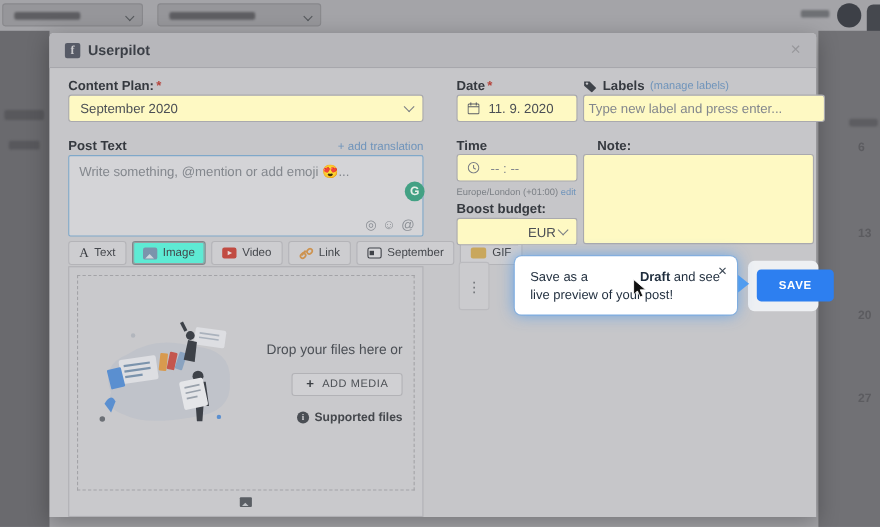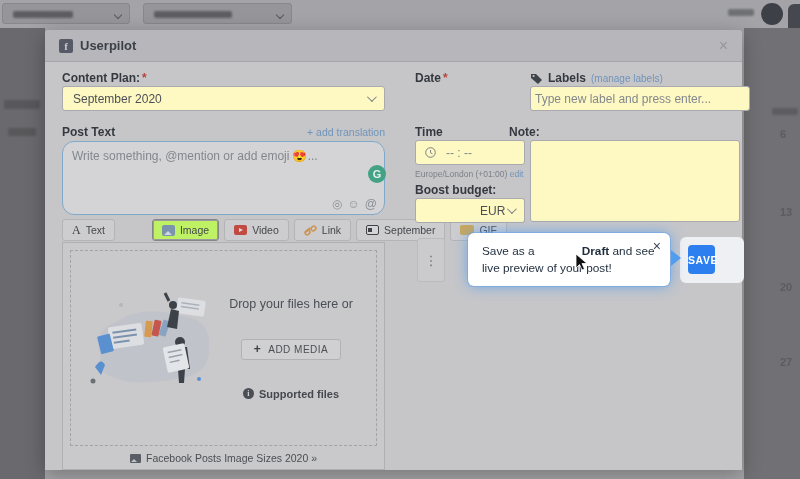--- a/index.html
+++ b/index.html
@@ -39,46 +39,46 @@
 
   .select-box { position:absolute; display:flex; align-items:center; padding:0 10px; }
   .chev { margin-left:auto; width:7px; height:7px; border-right:1.5px solid #7b7f85; border-bottom:1.5px solid #7b7f85; transform:rotate(45deg) translateY(-2px); }
 
   
   .cp-label { position:absolute; left:17px; top:41px; }
   .cp-select { left:17px; top:56px; width:323px; height:25px; }
   .pt-row { position:absolute; left:17px; top:95px; width:323px; display:flex; align-items:baseline; }
   .add-trans { margin-left:auto; font-size:10.5px; }
   .post-area { position:absolute; left:17px; top:111px; width:323px; height:74px; border:1.5px solid #7fa8c9;
-               padding:7px 9px; resize:none; background:#d4d4d7; border-radius:12px; font-size:12px; }
+               padding:7px 9px; resize:none; background:#d4d4d7; border-radius:2px; font-size:12px; }
   .grammarly { position:absolute; left:323px; top:135px; width:18px; height:18px; border-radius:50%; background:#43a184;
                color:#e6efe9; font-size:11px; font-weight:bold; text-align:center; line-height:18px; }
   .ta-icons { position:absolute; left:17px; top:168px; width:323px; display:flex; justify-content:flex-end; gap:5px;
               padding-right:8px; color:#8b8f95; font-size:12px; }
   .ta-icons span { cursor:pointer; line-height:12px; }
 
   
   .tabs { position:absolute; left:17px; top:189px; display:flex; gap:5px; }
   .tab { display:flex; align-items:center; gap:5px; height:22px; padding:0 9px; background:#cdcdd0;
          border:1px solid #b4b4b8; border-radius:3px; font-size:10.5px; color:#44474c; cursor:pointer; white-space:nowrap; }
-  .tab.active { border-color:#85858a; background:#bef264; box-shadow:inset 0 0 0 1px #9b9b9f;margin-left:32px; }
+  .tab.active { border-color:#85858a; background:#5eead4; box-shadow:inset 0 0 0 1px #9b9b9f; }
   .icn-a { font-family:"Liberation Serif",serif; font-size:12px; color:#3a3d42; }
   .icn-img { width:13px; height:11px; background:#7b93ac; border-radius:2px; position:relative; }
   .icn-img:after { content:""; position:absolute; left:2px; bottom:1px; border-left:4px solid transparent; border-right:4px solid transparent; border-bottom:4px solid #cfd6dd; }
   .icn-vid { width:13px; height:10px; background:#c14b42; border-radius:2px; position:relative; }
   .icn-vid:after { content:""; position:absolute; left:5px; top:2.5px; border-top:2.5px solid transparent; border-bottom:2.5px solid transparent; border-left:4px solid #e8d9d7; }
   .icn-car { width:13px; height:10px; border:1.5px solid #3f4248; border-radius:2px; position:relative; background:#d5d5d8; }
   .icn-car:after { content:""; position:absolute; left:1px; top:1.5px; width:4px; height:4px; background:#3f4248; }
   .icn-gif { width:14px; height:10px; background:#c9a75c; border-radius:2px; }
 
   
   .media-box { position:absolute; left:17px; top:212px; width:323px; height:228px; border:1px solid #b0b0b4; background:#c9c9cc; }
   .dropzone { position:absolute; left:7px; top:7px; width:307px; height:196px; border:1px dashed #a3a3a7; }
   .illus { position:absolute; left:10px; top:36px; }
-  .drop-right { position:absolute; left:145px; top:0; width:150px; height:100%; display:flex; flex-direction:column; align-items:center; justify-content:center; gap:28px; }
+  .drop-right { position:absolute; left:145px; top:0; width:150px; height:100%; display:flex; flex-direction:column; align-items:flex-end; justify-content:center; gap:14px; }
   .drop-txt { font-size:12.5px; color:#4b4f55; }
   .add-media { display:flex; align-items:center; gap:7px; height:21px; padding:0 12px; background:#d0d0d3;
                border:1px solid #b2b2b6; border-radius:3px; font-size:10px; color:#4a4e53; letter-spacing:.5px; cursor:pointer; }
   .plus { font-weight:bold; font-size:12px; color:#3c4045; }
   .supported { display:flex; align-items:center; gap:5px; font-size:11px; font-weight:bold; color:#45484d; cursor:pointer; }
   .info-i { width:11px; height:11px; border-radius:50%; background:#4a4e54; color:#d3d3d6; font-size:8px; line-height:11px;
             text-align:center; font-weight:bold; font-family:"Liberation Serif",serif; }
   .sizes-link { position:absolute; left:0; right:0; top:209px; display:flex; justify-content:center; align-items:center; gap:5px;
                 font-size:10.5px; color:#4a4e53; cursor:pointer; }
   .icn-photo { width:11px; height:9px; background:#5a5e64; border-radius:1px; position:relative; }
@@ -90,36 +90,36 @@
   .time-label { position:absolute; left:370px; top:95px; }
   .time-field { position:absolute; left:370px; top:110px; width:110px; height:25px; display:flex; align-items:center; gap:10px; padding:0 9px; }
   .tz-line { position:absolute; left:370px; top:139px; font-size:8.5px; color:#7c8086; }
   .boost-label { position:absolute; left:370px; top:153px; }
   .budget-input { position:absolute; left:370px; top:168px; width:56px; height:25px; padding:0 6px; border-radius:3px 0 0 3px; }
   .currency { left:425px; top:168px; width:55px; height:25px; border-radius:0 3px 3px 0; border-left:none; }
 
   .labels-row { position:absolute; left:485px; top:41px; display:flex; align-items:center; gap:5px; }
   .manage { font-size:10px; }
   .labels-input { position:absolute; left:485px; top:56px; width:220px; height:25px; padding:0 4px; }
-  .note-label { position:absolute; left:464px; top:95px; }
+  .note-label { position:absolute; left:498px; top:95px; }
   .note-area { position:absolute; left:485px; top:110px; width:210px; height:82px; resize:none; padding:6px 8px; }
 
   .kebab { position:absolute; left:372px; top:208px; width:28px; height:44px; background:#cbcbce; border:1px solid #bbbbbf;
            border-radius:3px; color:#6c6f74; font-size:13px; text-align:center; line-height:44px; cursor:pointer; letter-spacing:0; }
 
   
   .tooltip { position:absolute; left:423px; top:203px; width:202px; min-height:50px; background:#ffffff; border-radius:6px;
              box-shadow:0 0 0 1px rgba(90,160,235,.45), 0 0 14px rgba(90,160,235,.85); padding:10px 14px 9px 14px;
              font-size:11.8px; color:#1f2d3d; line-height:1.45; z-index:5; }
   .tooltip b { font-weight:bold;margin-left:44px; }
   .tt-close { position:absolute; right:9px; top:3px; font-size:14px; color:#3e4a57; cursor:pointer; }
   .tt-arrow { position:absolute; left:626px; top:220px; width:0; height:0; border-top:8px solid transparent;
               border-bottom:8px solid transparent; border-left:10px solid #4f9cf0; z-index:5; }
   .spotlight { position:absolute; left:635px; top:207px; width:64px; height:46px; background:#eef0f3; border-radius:6px; z-index:4; }
-  .save-btn { position:absolute; left:643px; top:215px; width:27px; height:29px; background:#2d7ff0; border:none; border-radius:4px;
+  .save-btn { position:absolute; left:643px; top:215px; width:70px; height:29px; background:#2d7ff0; border:none; border-radius:4px;
               color:#ffffff; font-size:10.5px; font-weight:bold; letter-spacing:.6px; cursor:pointer; z-index:6; font-family:"Liberation Sans",sans-serif; }
   .cursor-ptr { position:absolute; left:530px; top:223px; z-index:7; }
 </style>
 </head>
 <body>
 
 <div>
   <div class="bg-box" style="left:2px; width:128px;">
     <span class="blob" style="width:60px;"></span>
     <span class="bg-chev"></span>
@@ -236,26 +236,32 @@
           <span>ADD MEDIA</span>
         </div>
         <div class="supported">
           <span class="info-i">i</span>
           <span>Supported files</span>
         </div>
       </div>
     </div>
     <div class="sizes-link">
       <span class="icn-photo"></span>
-      <span>Facebook Posts Image Sizes 2020 »</span>
     </div>
   </div>
 
   <div class="lbl date-label">
     <span>Date</span><span class="req">*</span>
+  </div>
+  <div class="field date-field">
+    <svg width="11" height="11">
+        <rect x="0.5" y="1.5" width="10" height="9" rx="1" fill="none" stroke="#5a5e64" stroke-width="1"></rect>
+        <path d="M0.5 4 h10 M3 0 v3 M8 0 v3" stroke="#5a5e64" stroke-width="1"></path>
+      </svg>
+    <span>11. 9. 2020</span>
   </div>
 
   <div class="lbl time-label">Time</div>
   <div class="field time-field">
     <svg width="11" height="11">
         <circle cx="5.5" cy="5.5" r="4.8" fill="none" stroke="#7b7f85" stroke-width="1"></circle>
         <path d="M5.5 3 v2.7 l2 1.2" stroke="#7b7f85" stroke-width="1" fill="none"></path>
       </svg>
     <span style="color:#83878d;">-- : --</span>
   </div>

